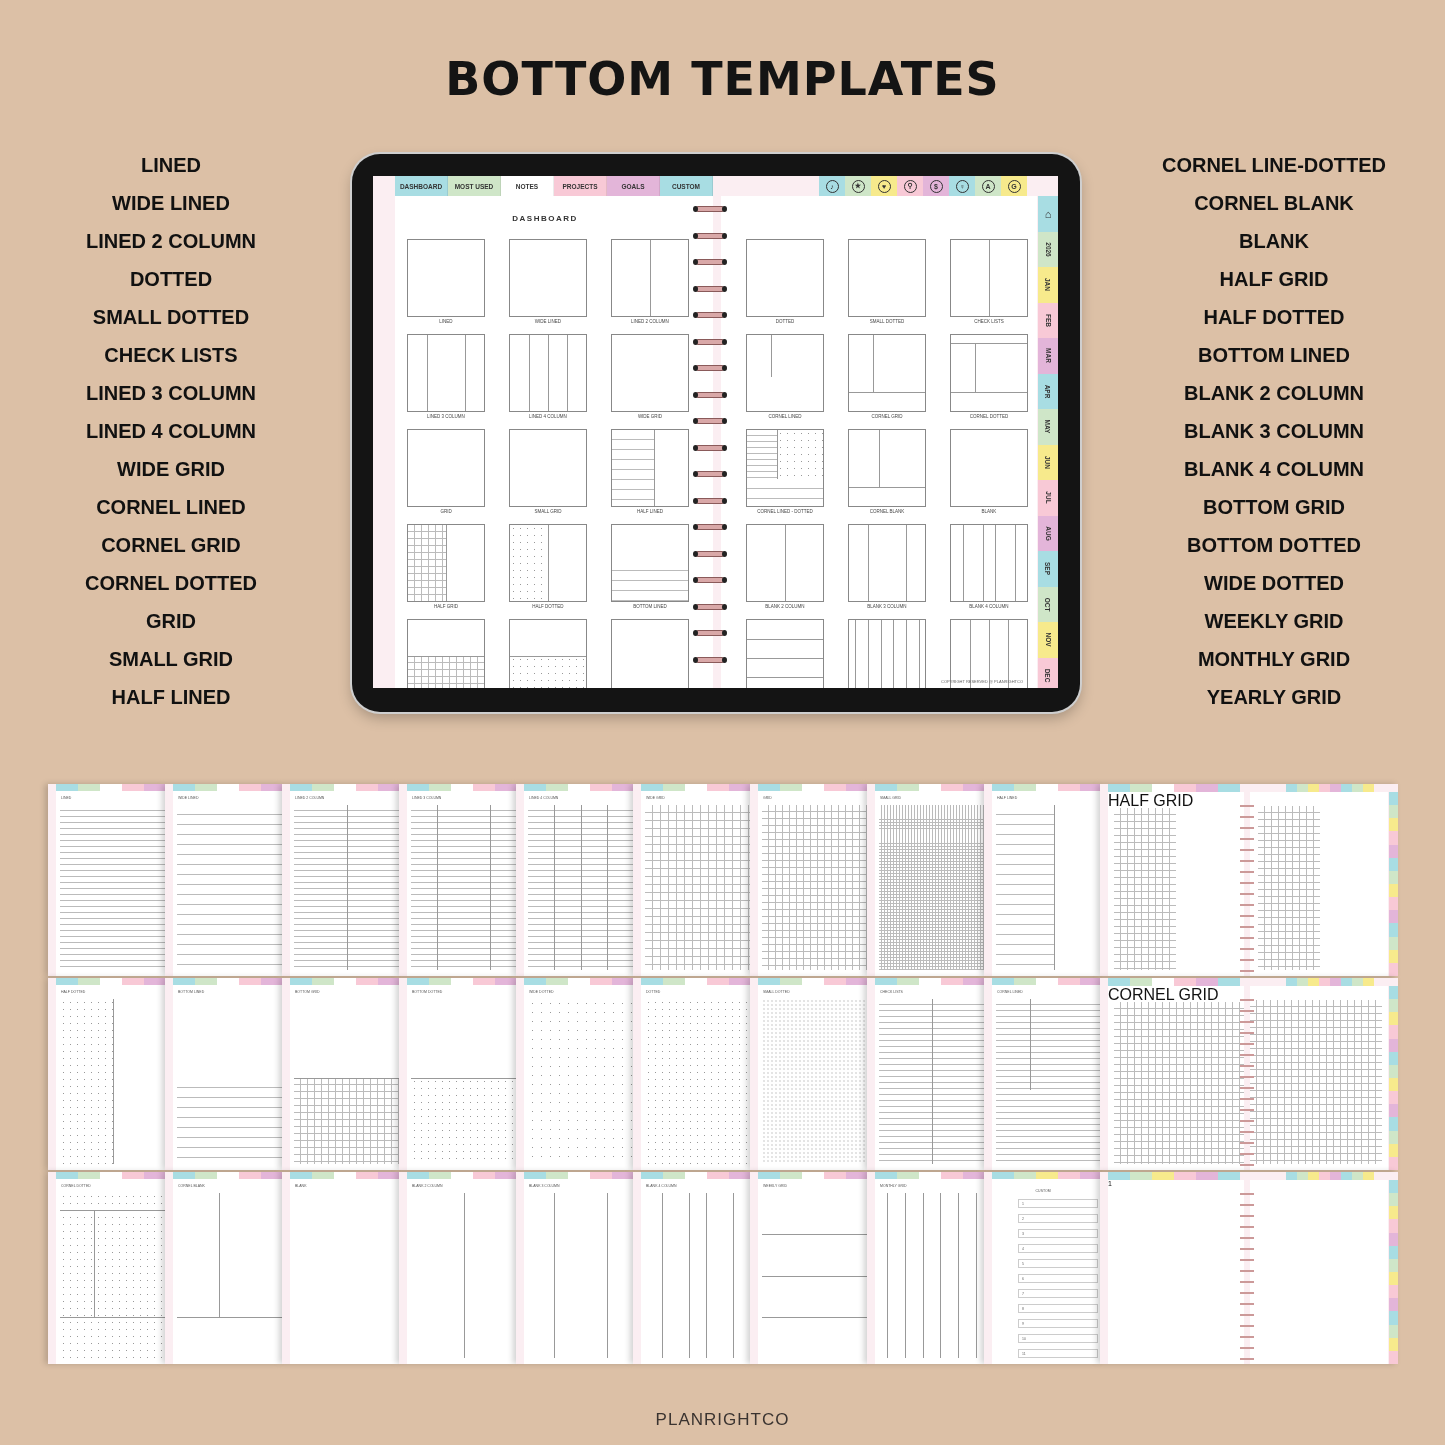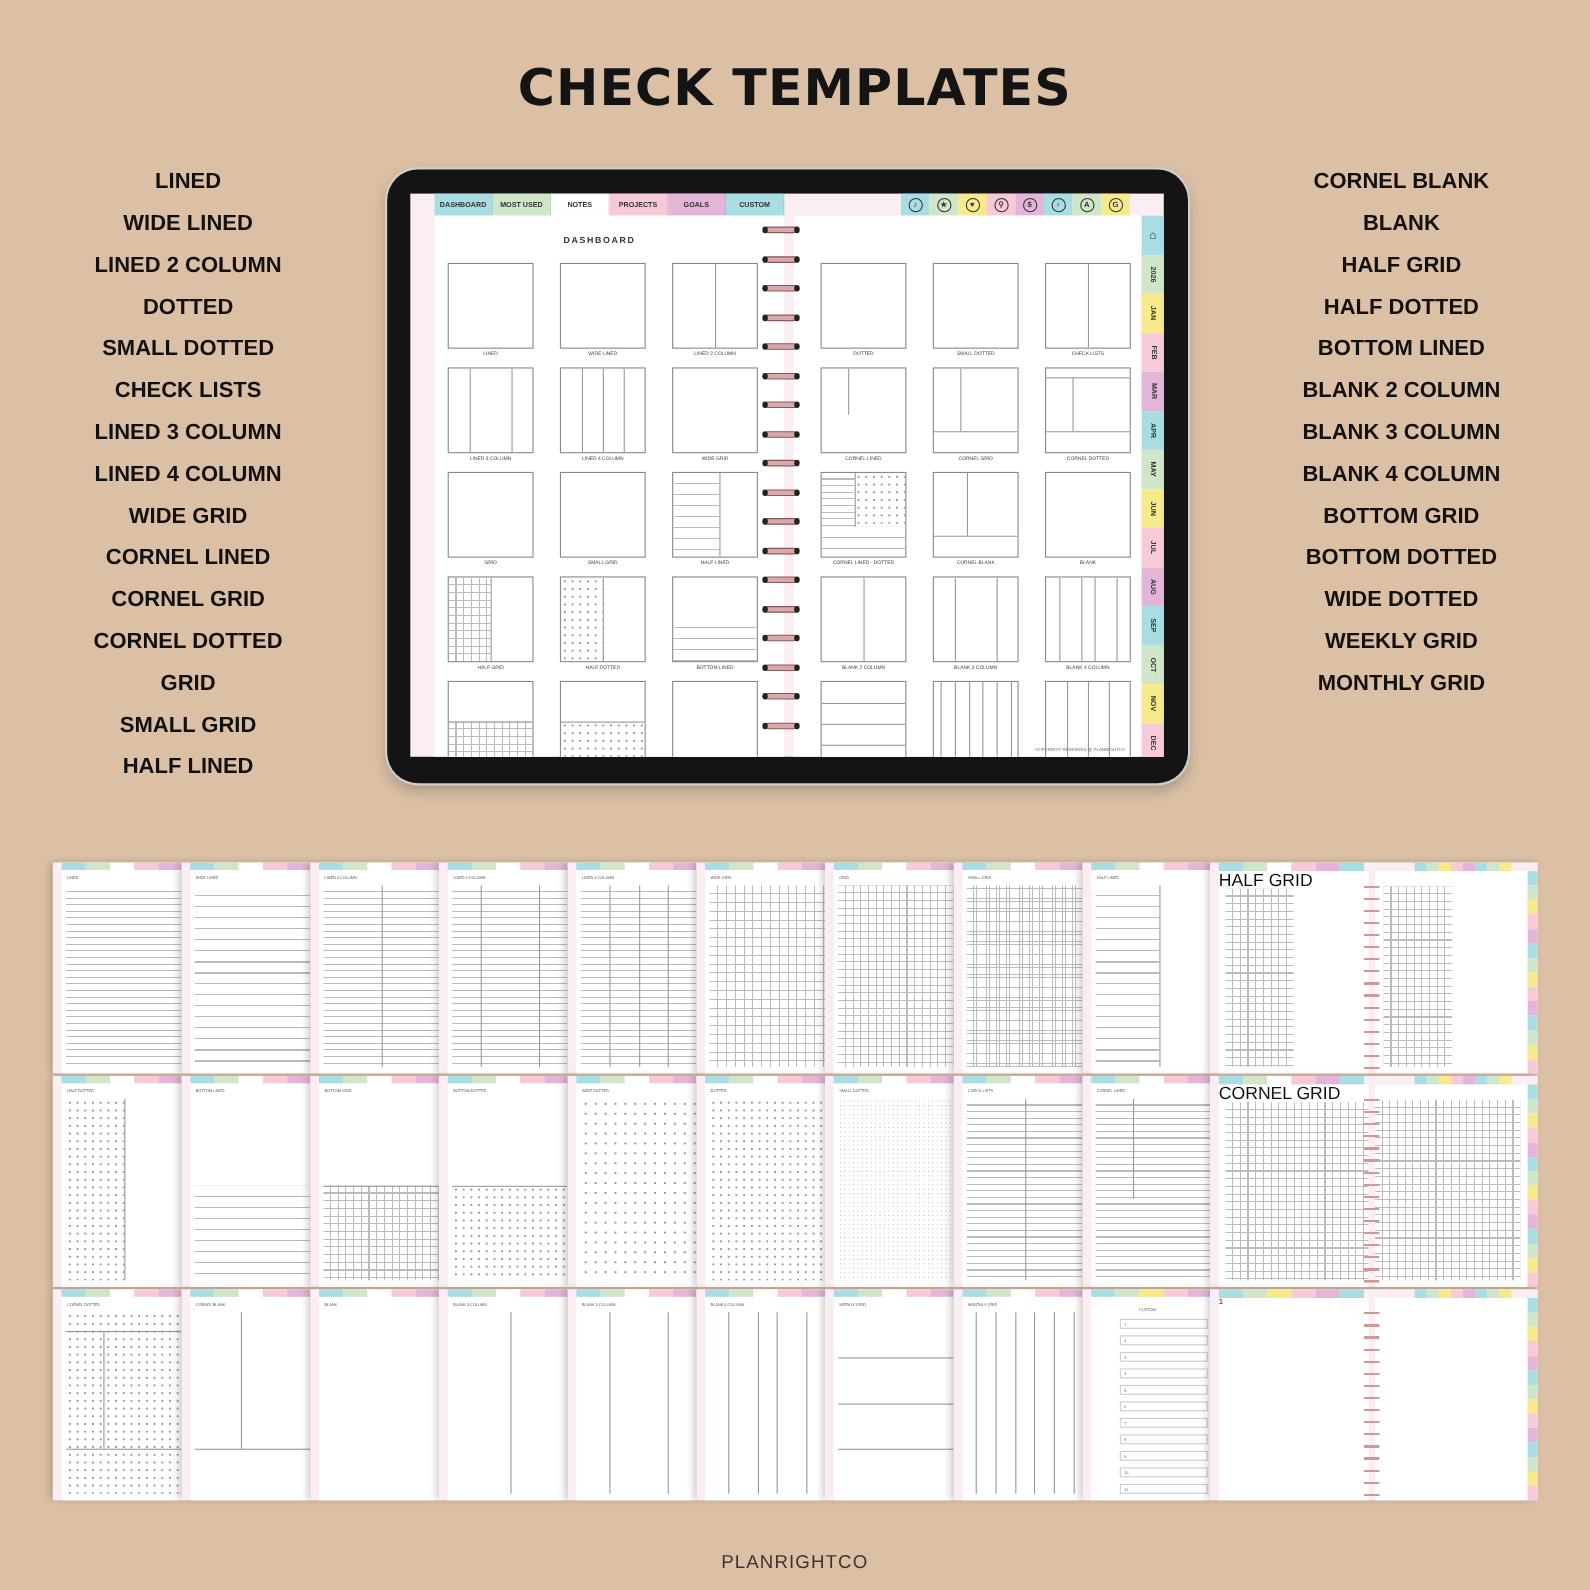--- a/index.html
+++ b/index.html
@@ -64,53 +64,55 @@
 .wide .wr{position:absolute;left:150px;top:8px;width:138px;bottom:0;background:#fff}
 .wide .wside{position:absolute;left:289px;top:8px;width:9px;bottom:0;display:flex;flex-direction:column}
 .wide .wside div{flex:1}
 .wide .wspiral{position:absolute;left:140px;top:14px;width:14px;bottom:4px;background-image:repeating-linear-gradient(to bottom,transparent 0 7px,#c99 7px 9px,transparent 9px 11px)}
 .footer{position:absolute;left:0;top:1410px;width:1445px;text-align:center;font-size:17px;letter-spacing:1px;color:#3a3330}
 .numbox{position:absolute;left:26px;width:80px;height:9px;border:1px solid #ccc;font-size:3.5px;padding-left:3px;line-height:8px;color:#666}
 </style>
 </head>
 <body>
 
-<div class="title">CHECK TEMPLATES</div>
+<div class="title">BOTTOM TEMPLATES</div>
 
 <div class="namelist left" id="leftList">
     <div>LINED</div>
     <div>WIDE LINED</div>
     <div>LINED 2 COLUMN</div>
     <div>DOTTED</div>
     <div>SMALL DOTTED</div>
     <div>CHECK LISTS</div>
     <div>LINED 3 COLUMN</div>
     <div>LINED 4 COLUMN</div>
     <div>WIDE GRID</div>
     <div>CORNEL LINED</div>
     <div>CORNEL GRID</div>
     <div>CORNEL DOTTED</div>
     <div>GRID</div>
     <div>SMALL GRID</div>
     <div>HALF LINED</div>
   </div>
 <div class="namelist right" id="rightList">
+    <div>CORNEL LINE-DOTTED</div>
     <div>CORNEL BLANK</div>
     <div>BLANK</div>
     <div>HALF GRID</div>
     <div>HALF DOTTED</div>
     <div>BOTTOM LINED</div>
     <div>BLANK 2 COLUMN</div>
     <div>BLANK 3 COLUMN</div>
     <div>BLANK 4 COLUMN</div>
     <div>BOTTOM GRID</div>
     <div>BOTTOM DOTTED</div>
     <div>WIDE DOTTED</div>
     <div>WEEKLY GRID</div>
     <div>MONTHLY GRID</div>
+    <div>YEARLY GRID</div>
   </div>
 
 <div class="tablet">
   <div class="screen">
     <div class="tabs-top" id="topTabs">
         <div class="tab" style="width: 53px; background: rgb(168, 221, 227);">DASHBOARD</div>
         <div class="tab" style="width: 53px; background: rgb(207, 230, 200);">MOST USED</div>
         <div class="tab" style="width: 53px; background: rgb(255, 255, 255);">NOTES</div>
         <div class="tab" style="width: 53px; background: rgb(248, 201, 214);">PROJECTS</div>
         <div class="tab" style="width: 53px; background: rgb(227, 181, 217);">GOALS</div>

